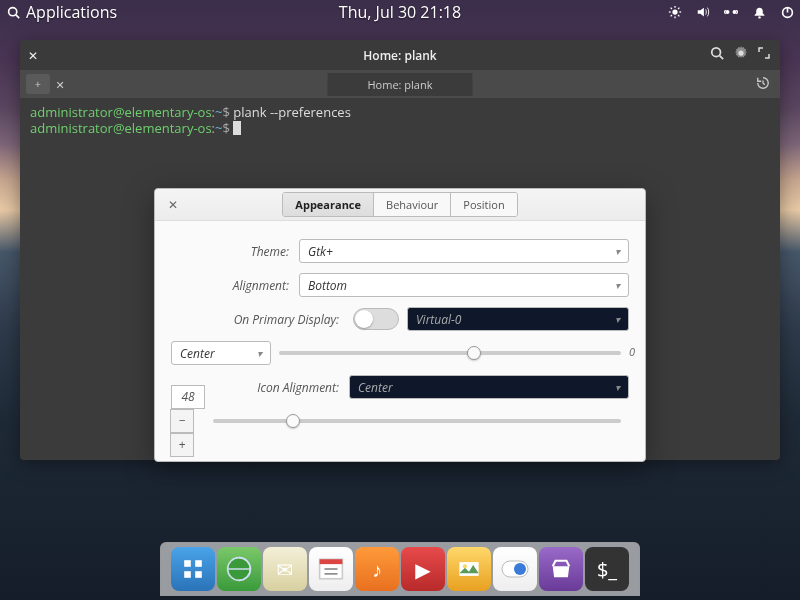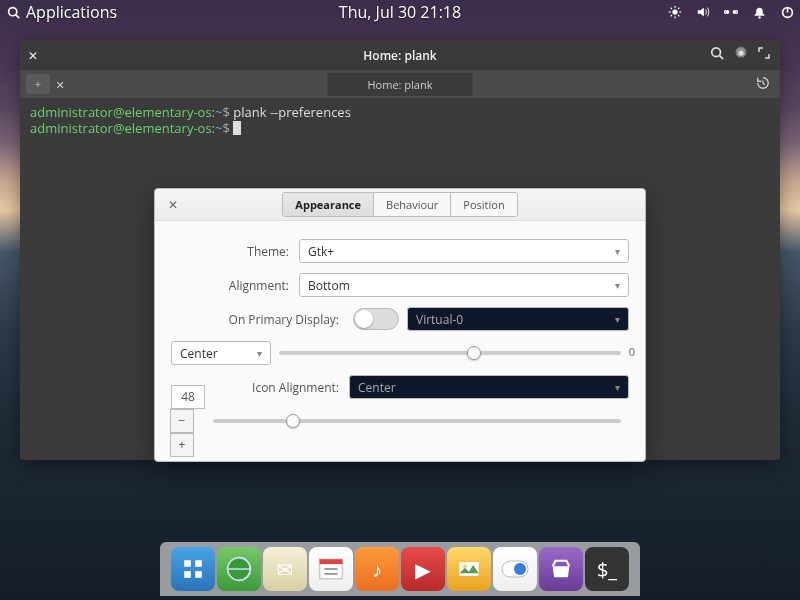--- a/index.html
+++ b/index.html
@@ -58,21 +58,21 @@
   position:absolute; left:154px; top:188px; width:492px;
   background:#fafafa; border:1px solid #bbb; border-radius:4px;
   box-shadow:0 8px 30px rgba(0,0,0,0.35);
 }
 .dlg-header { height:32px; display:flex; align-items:center; justify-content:center; border-bottom:1px solid #ddd; position:relative; background:linear-gradient(#f5f5f5,#ececec); border-radius:4px 4px 0 0;}
 .dlg-close { position:absolute; left:8px; top:6px; width:20px; height:20px; text-align:center; line-height:20px; color:#666; cursor:pointer; }
 .tabswitch { display:flex; border:1px solid #bbb; border-radius:3px; overflow:hidden; font-size:11px; }
 .tabswitch span { padding:4px 12px; border-right:1px solid #bbb; background:#f8f8f8; cursor:pointer; color:#555; }
 .tabswitch span:last-child { border-right:none; }
 .tabswitch span.active { background:linear-gradient(#e8e8e8,#ddd); color:#222;font-weight:bold; }
-.dlg-body { padding:10px 16px 20px 16px; }
+.dlg-body { padding:10px 16px 20px 16px;font-style:italic; }
 .row { display:flex; align-items:center; height:28px; margin:6px 0; font-size:12px; color:#555; }
 .row .label { flex:0 0 128px; text-align:right; padding-right:10px; }
 .combo { flex:1; height:24px; border:1px solid #bbb; border-radius:3px; background:#fff; display:flex; align-items:center; padding:0 8px; justify-content:space-between; color:#333; cursor:pointer; }
 .combo.disabled { color:#aaa; background:#0f172a; }
 .combo.small { flex:0 0 100px; }
 .chev { color:#888; font-size:10px; }
 .switch { width:46px; height:22px; background:#ddd; border-radius:11px; border:1px solid #bbb; margin:0 8px 0 4px; position:relative; cursor:pointer;}
 .switch .knob { position:absolute; left:1px; top:1px; width:18px; height:18px; background:#fff; border-radius:50%; box-shadow:0 1px 2px rgba(0,0,0,0.3); }
 .slider { flex:1; height:4px; background:#ccc; border-radius:2px; margin:0 8px; position:relative; }
 .slider .thumb { position:absolute; top:-5px; width:14px; height:14px; background:#fafafa; border:1px solid #999; border-radius:50%; box-shadow:0 1px 2px rgba(0,0,0,0.2);}

